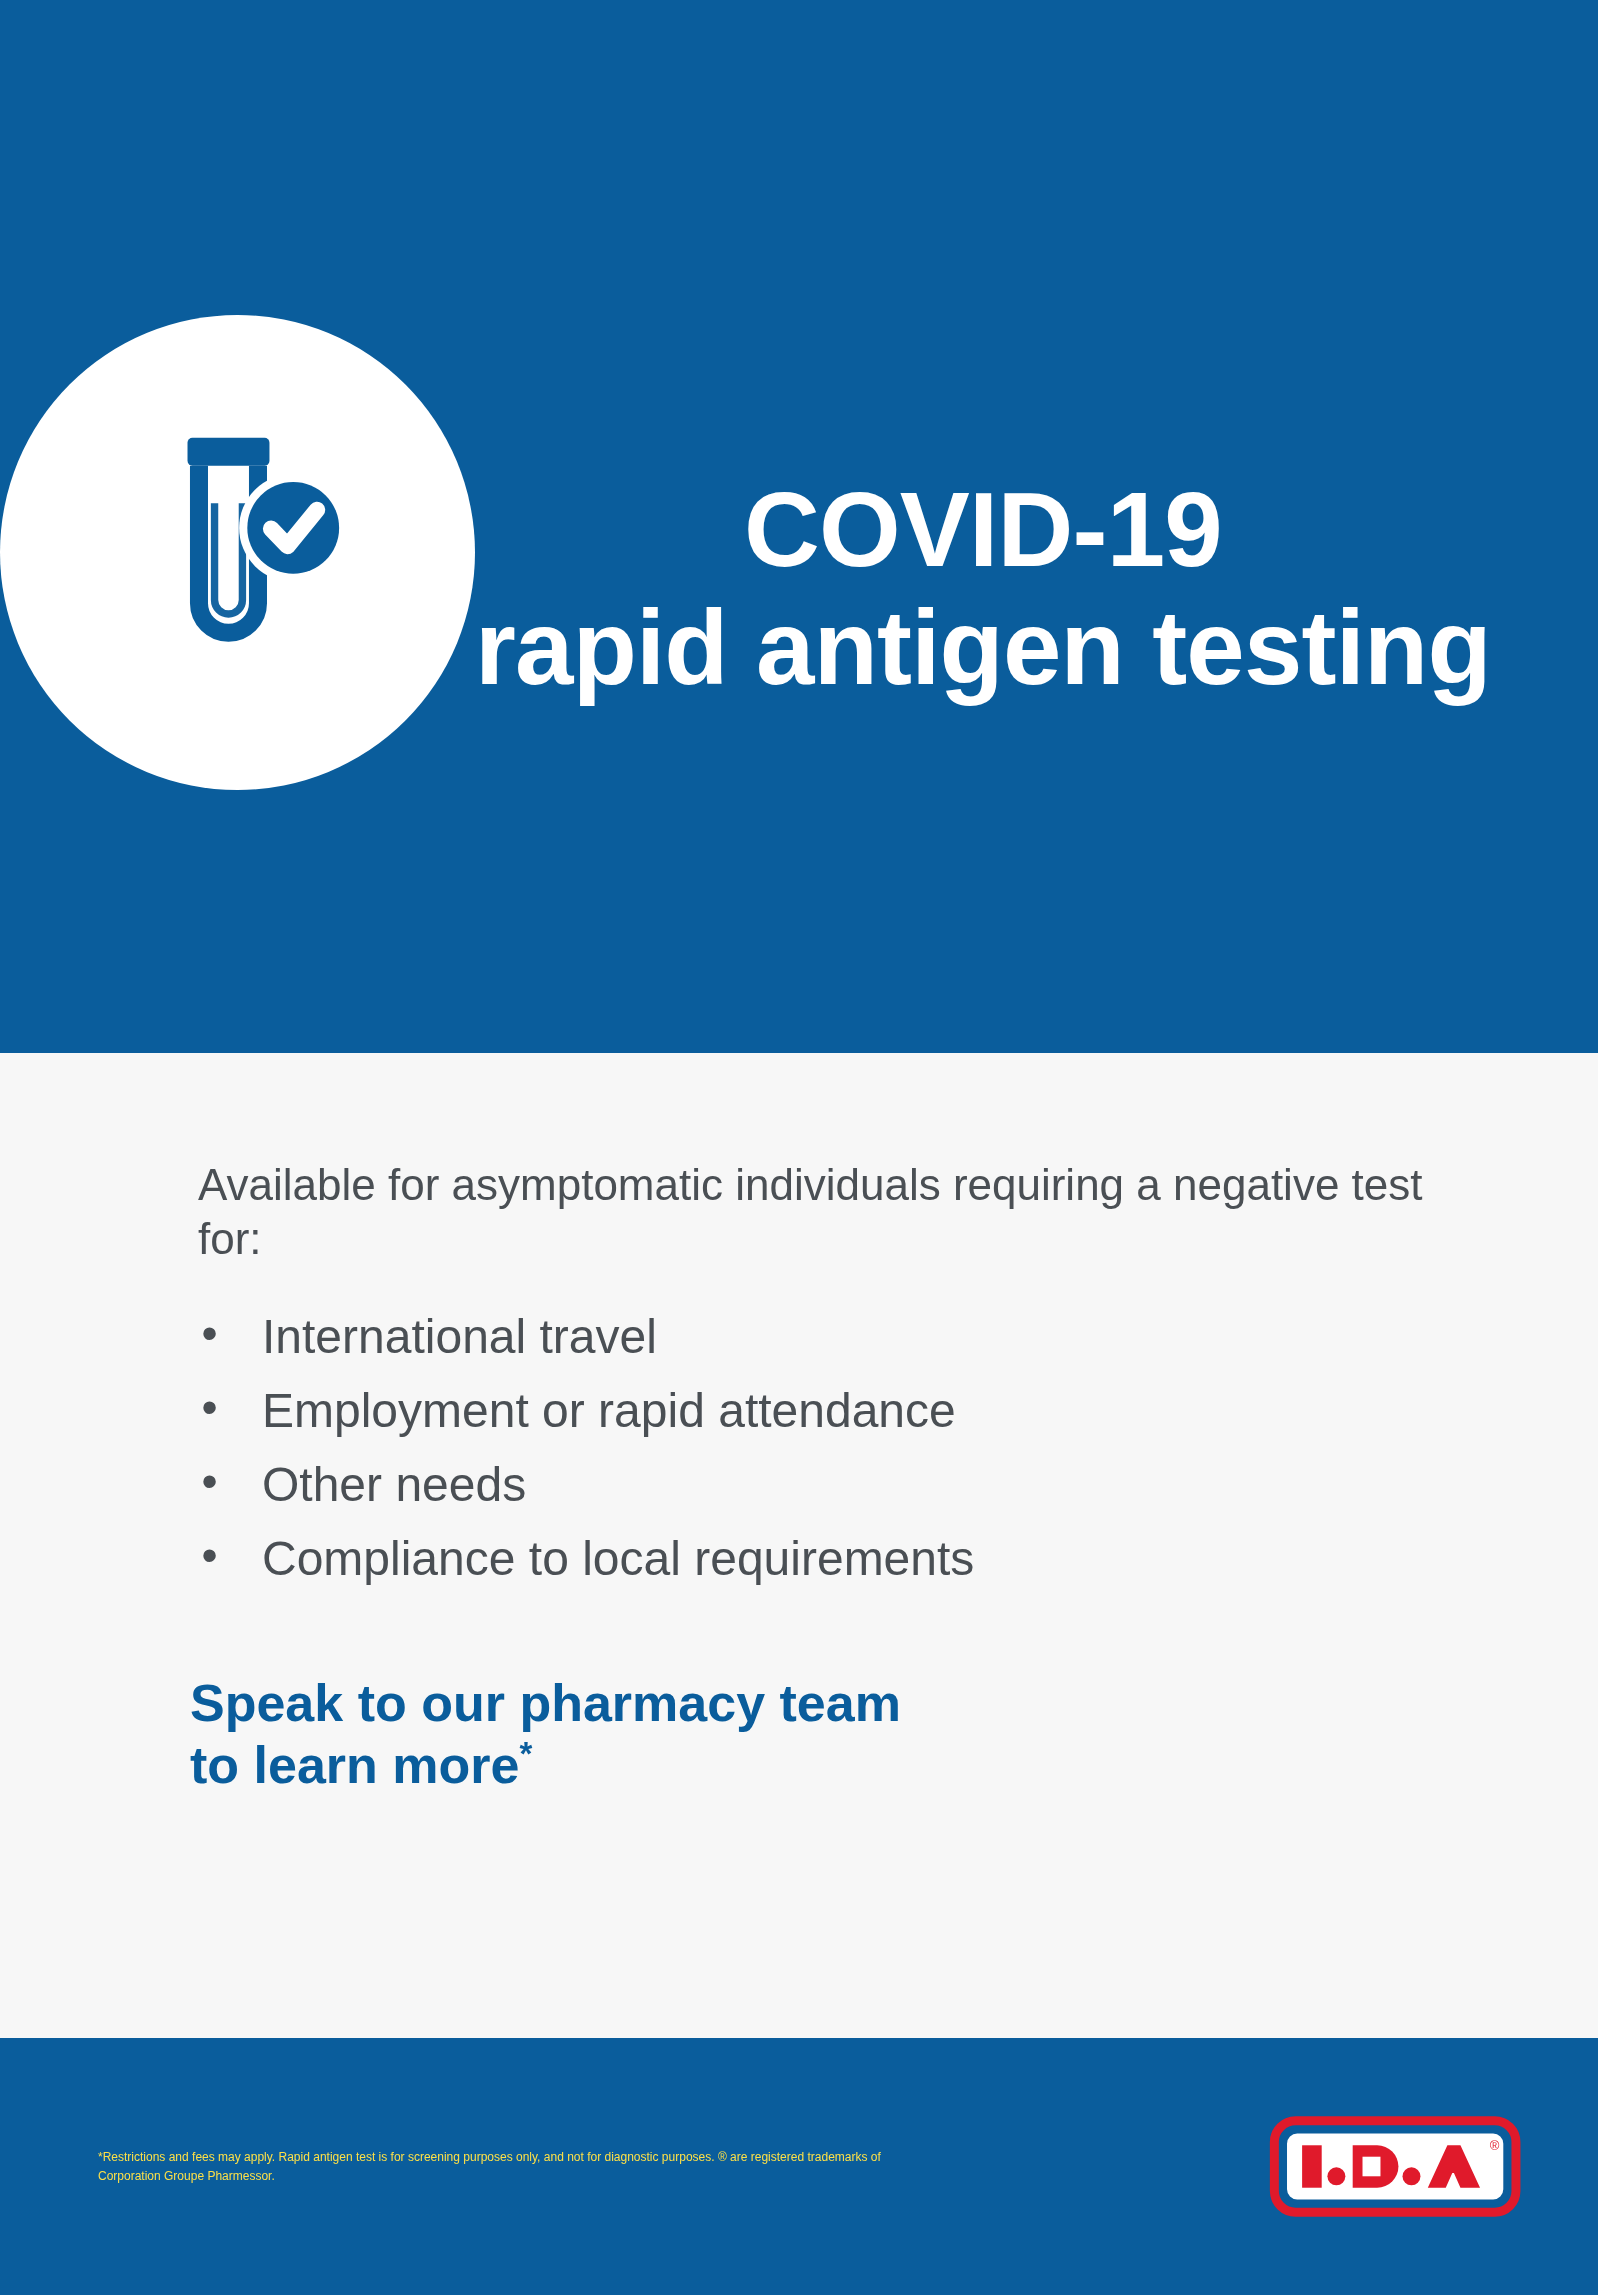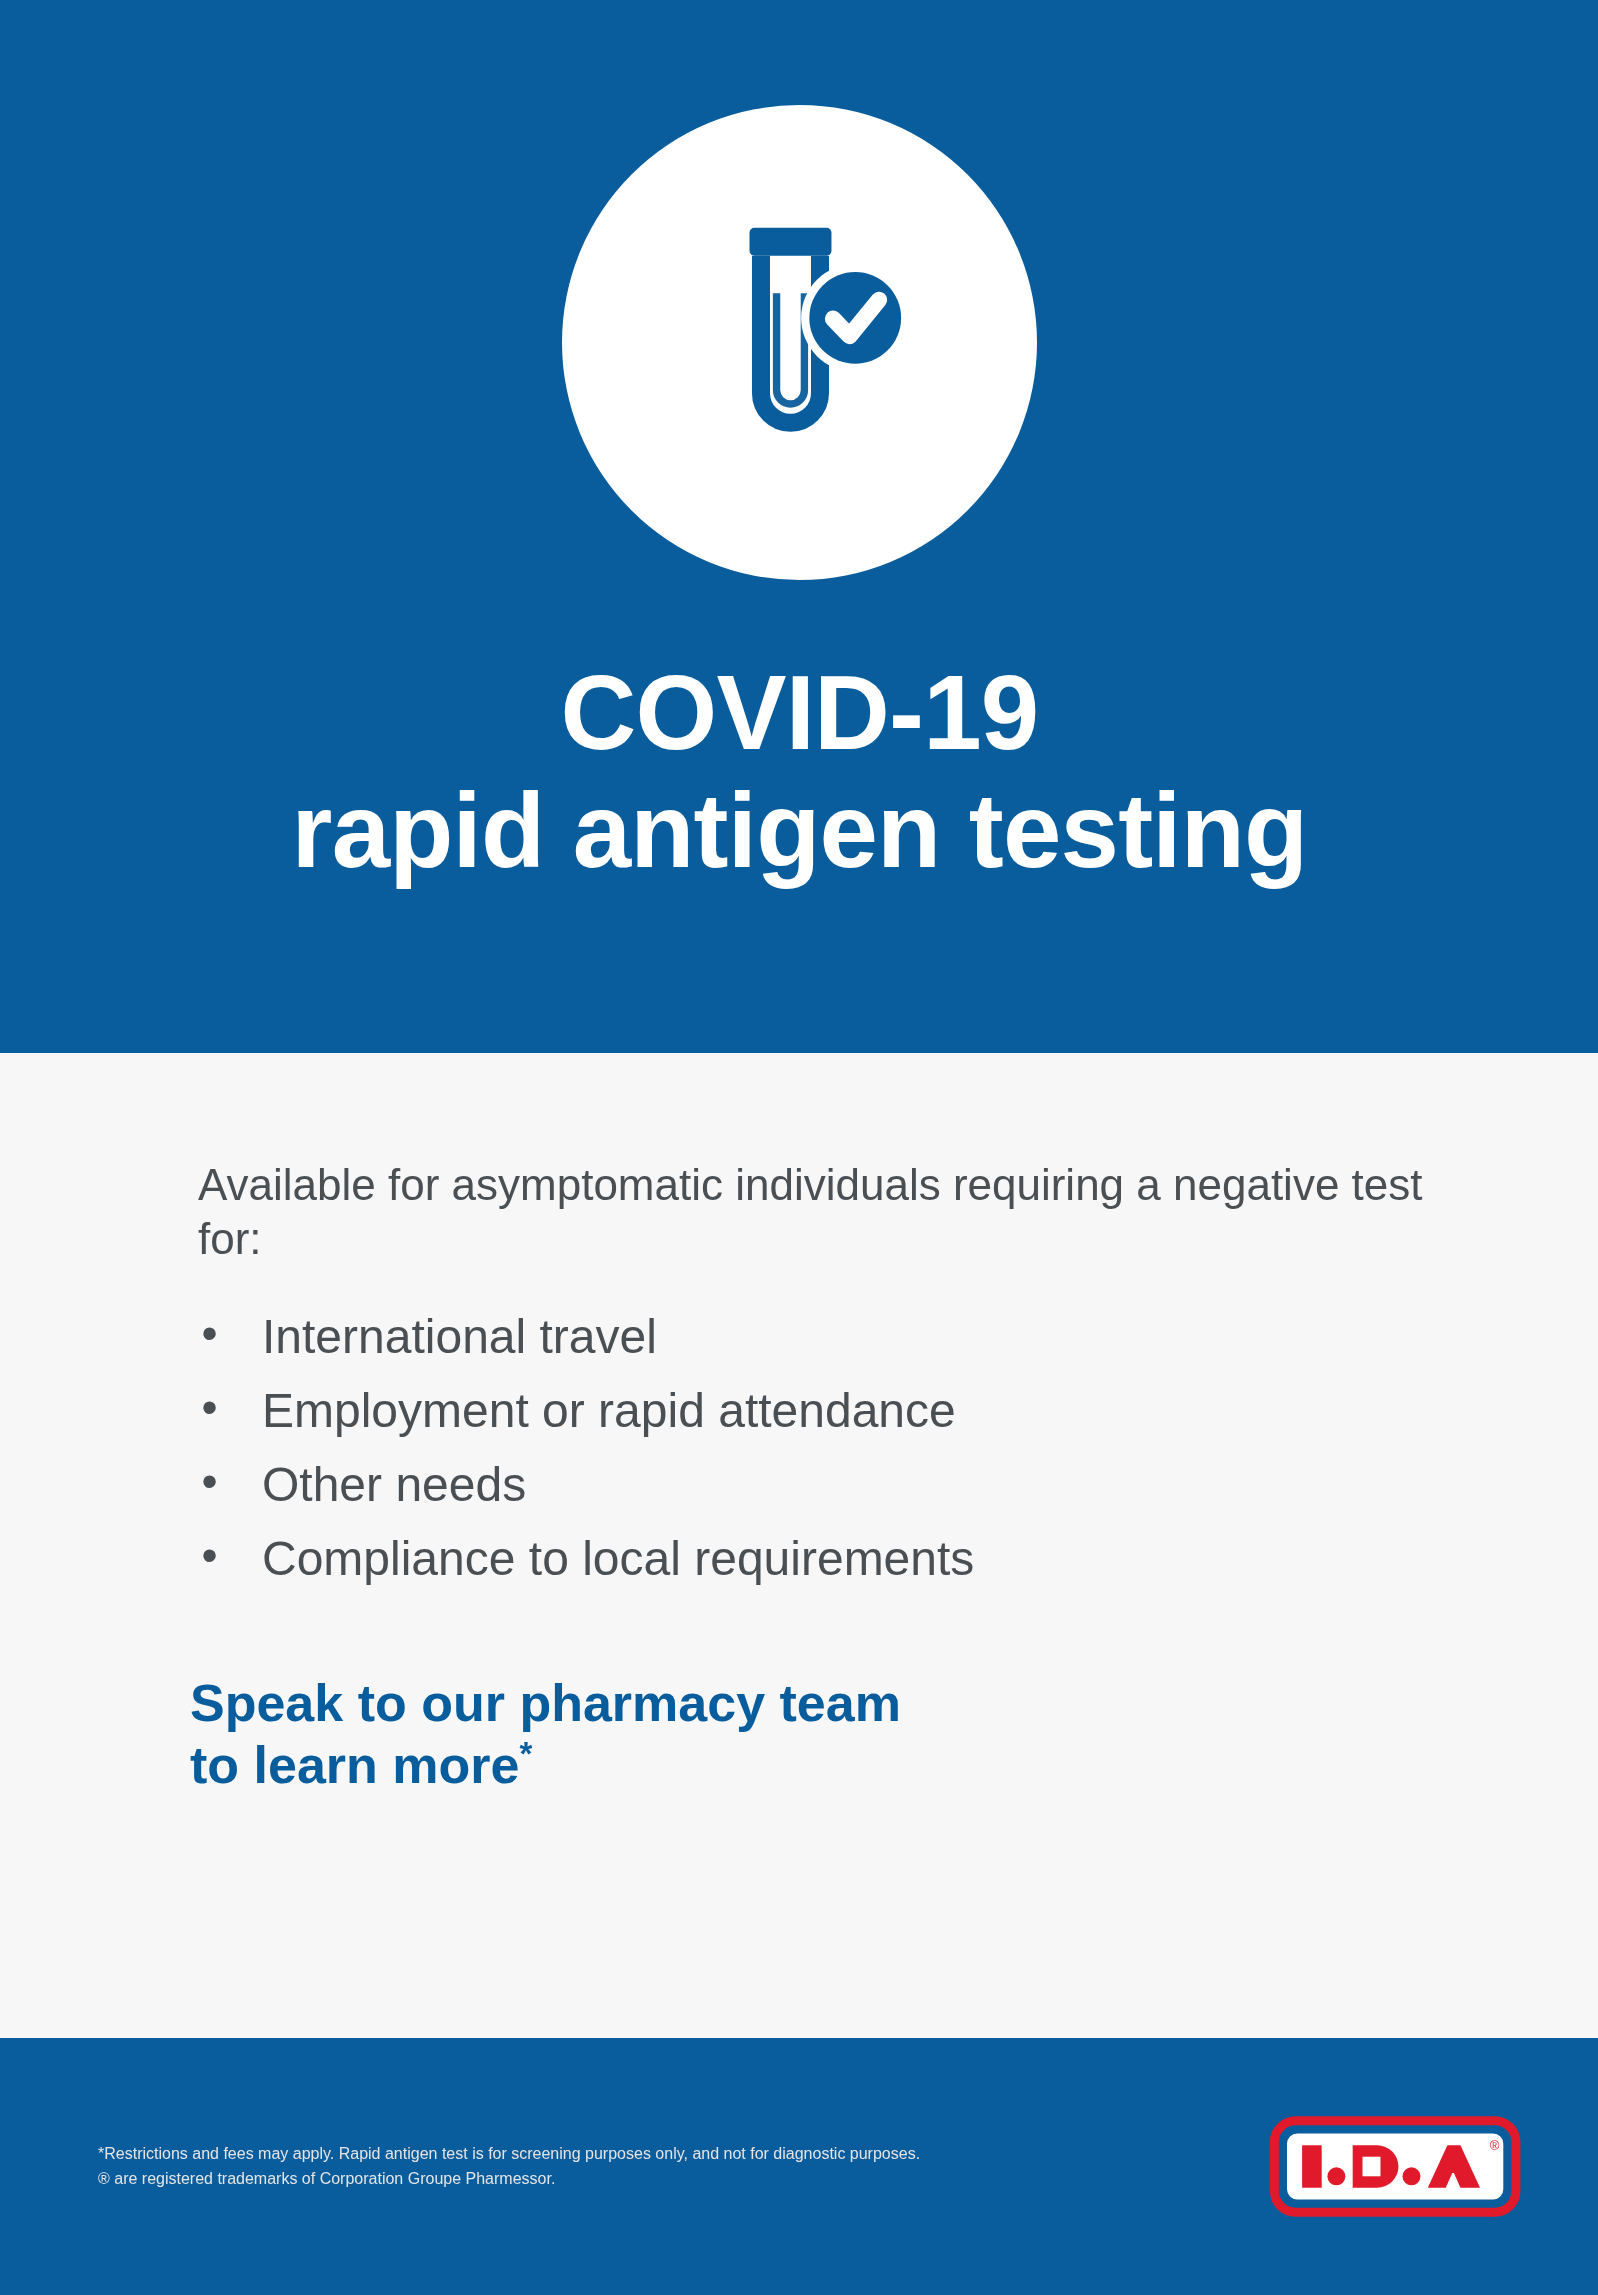--- a/index.html
+++ b/index.html
@@ -22,23 +22,23 @@
     flex-direction: column;
   }
 
   
   .header {
     background: #0a5d9c;
     width: 100%;
     height: 1053px;
     box-sizing: border-box;
     display: flex;
-    flex-direction: column;
-    align-items: center;
-    padding-top: 105px;
+    flex-direction: row;
+    align-items: center;
+    padding-top: 51px;
   }
   .icon-circle {
     width: 475px;
     height: 475px;
     border-radius: 50%;
     background: #ffffff;
     display: flex;
     align-items: center;
     justify-content: center;
     flex: none;
@@ -120,22 +120,22 @@
     width: 100%;
     height: 257px;
     background: #0a5d9c;
     display: flex;
     align-items: center;
     justify-content: space-between;
     box-sizing: border-box;
     padding: 0 57px 0 98px;
   }
   .disclaimer {
-    color: #e5e5e5;
-    font-size: 16px;
+    color: #fde047;
+    font-size: 12px;
     line-height: 1.55;
     max-width: 828px;
   }
   .logo {
     width: 279px;
     height: 115px;
     flex: none;
     display: flex;
     align-items: center;
     justify-content: center;

